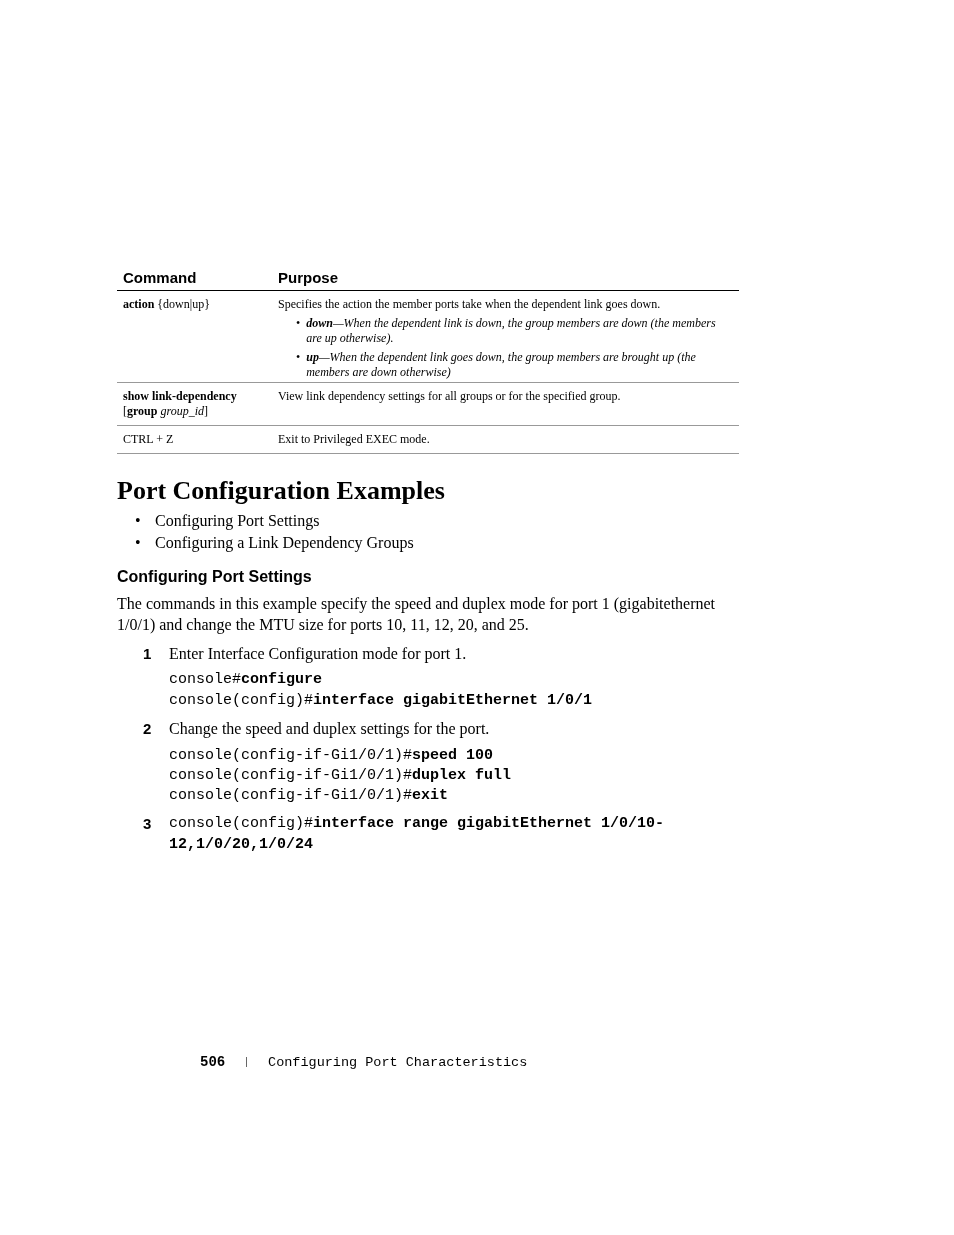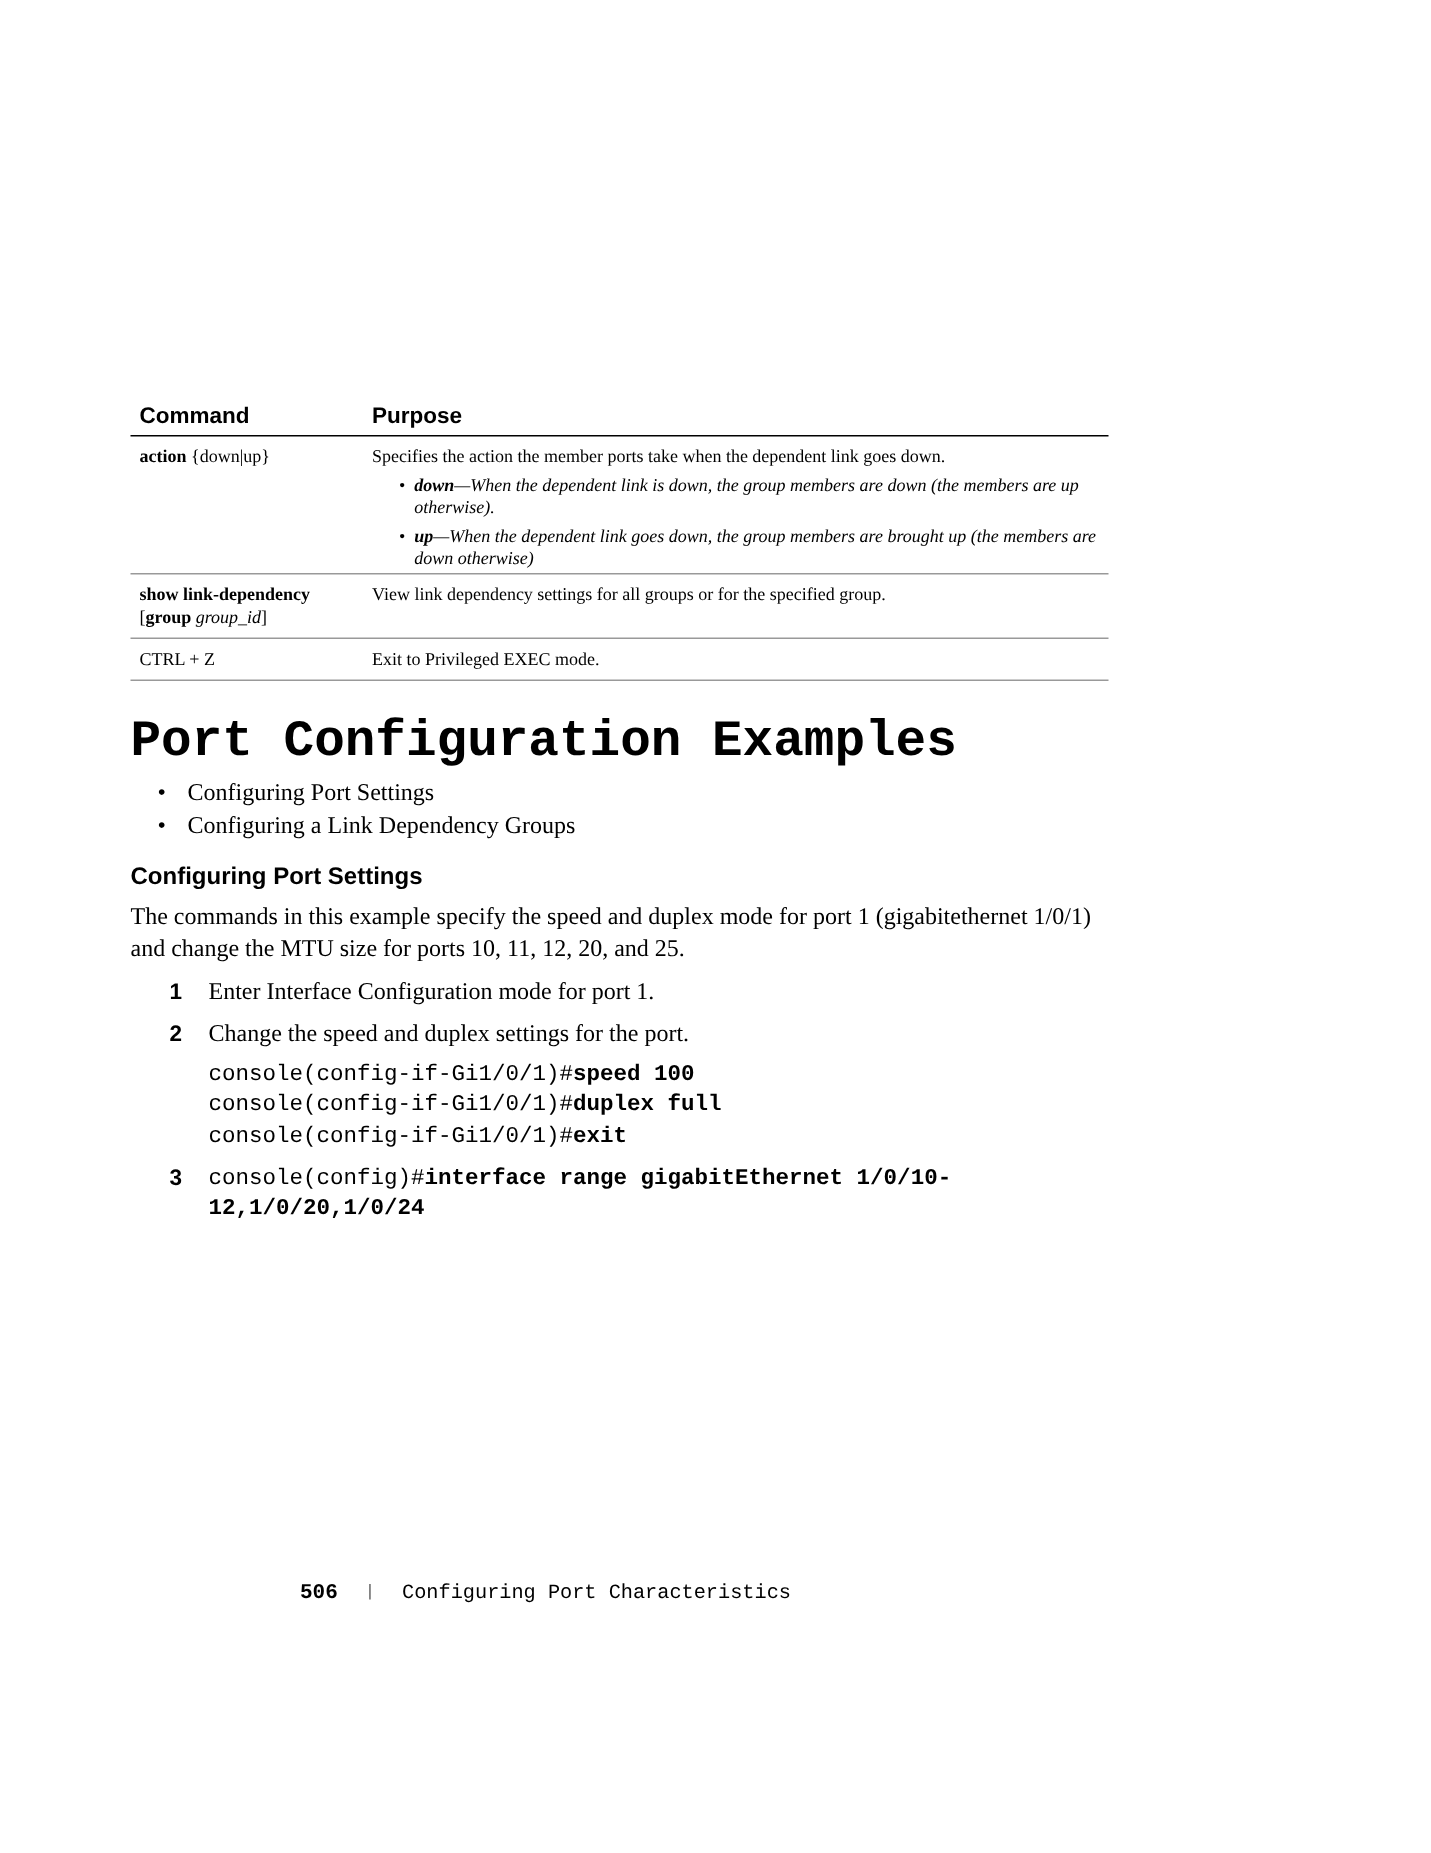--- a/index.html
+++ b/index.html
@@ -6,21 +6,21 @@
     margin: 0;
     padding: 0;
     background: #fff;
     font-family: Georgia, 'Times New Roman', serif;
     color: #000;
     width: 954px;
     height: 1235px;
     position: relative;
   }
   .page {
-    padding: 265px 215px 0 87px;
+    padding: 265px 215px 0 117px;
     box-sizing: border-box;
     width: 954px;
   }
   table.cmd {
     border-collapse: collapse;
     width: 100%;
     font-size: 15.5px;
   }
   table.cmd th {
     text-align: left;
@@ -42,23 +42,23 @@
   table.cmd tr.last-sub td { border-bottom: 1px solid #999; }
   .col-cmd { width: 155px; }
   .sub-bullet {
     display: flex;
     gap: 6px;
     padding-left: 18px;
   }
   .sub-bullet .dot { flex: 0 0 auto; }
   .sub-bullet .txt { flex: 1; font-style: italic; }
   h2.section {
-    font-family: Liberation Mono, monospace;
-    font-weight: bold;
-    font-size: 34px;
+    font-family: Liberation Serif, serif;
+    font-weight: bold;
+    font-size: 26px;
     margin: 22px 0 6px 0;
   }
   p.body {
     font-size: 16px;
     margin: 8px 0;
     line-height: 1.3;
   }
   ul.toc {
     list-style: none;
     padding: 0 0 0 38px;
@@ -177,20 +177,21 @@
     <li>Configuring Port Settings</li>
     <li>Configuring a Link Dependency Groups</li>
   </ul>
 
   <h3 class="subsection">Configuring Port Settings</h3>
   <p class="body">The commands in this example specify the speed and duplex mode for port 1 (gigabitethernet 1/0/1) and change the MTU size for ports 10, 11, 12, 20, and 25.</p>
 
   <ol class="steps">
     <li>
       <span>Enter Interface Configuration mode for port 1.</span>
+      <div class="cli"><span>console#</span><b>configure</b><br><span>console(config)#</span><b>interface gigabitEthernet 1/0/1</b></div>
     </li>
     <li>
       <span>Change the speed and duplex settings for the port.</span>
       <div class="cli"><span>console(config-if-Gi1/0/1)#</span><b>speed 100</b><br><span>console(config-if-Gi1/0/1)#</span><b>duplex full</b><br><span>console(config-if-Gi1/0/1)#</span><b>exit</b></div>
     </li>
     <li>
       <div class="cli"><span>console(config)#</span><b>interface range gigabitEthernet 1/0/10-12,1/0/20,1/0/24</b></div>
     </li>
   </ol>
 

